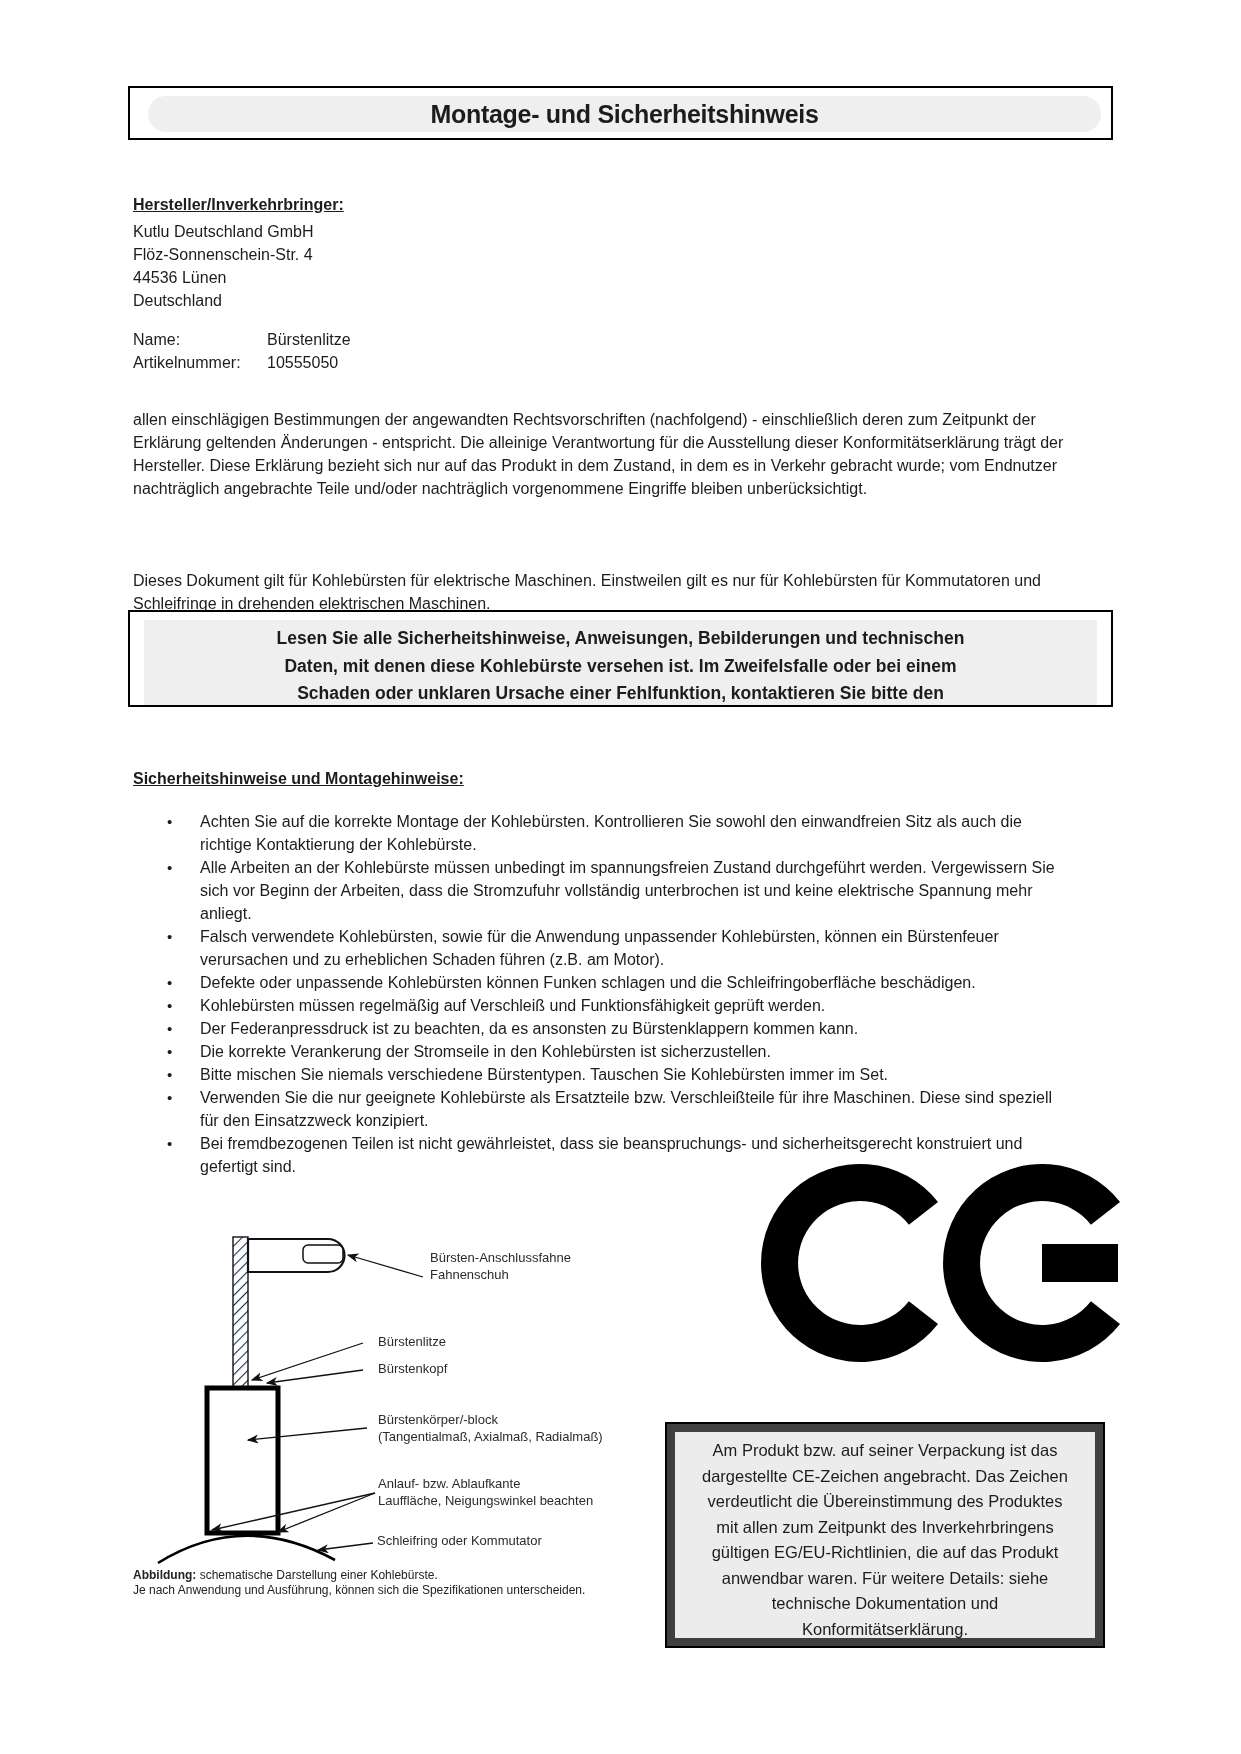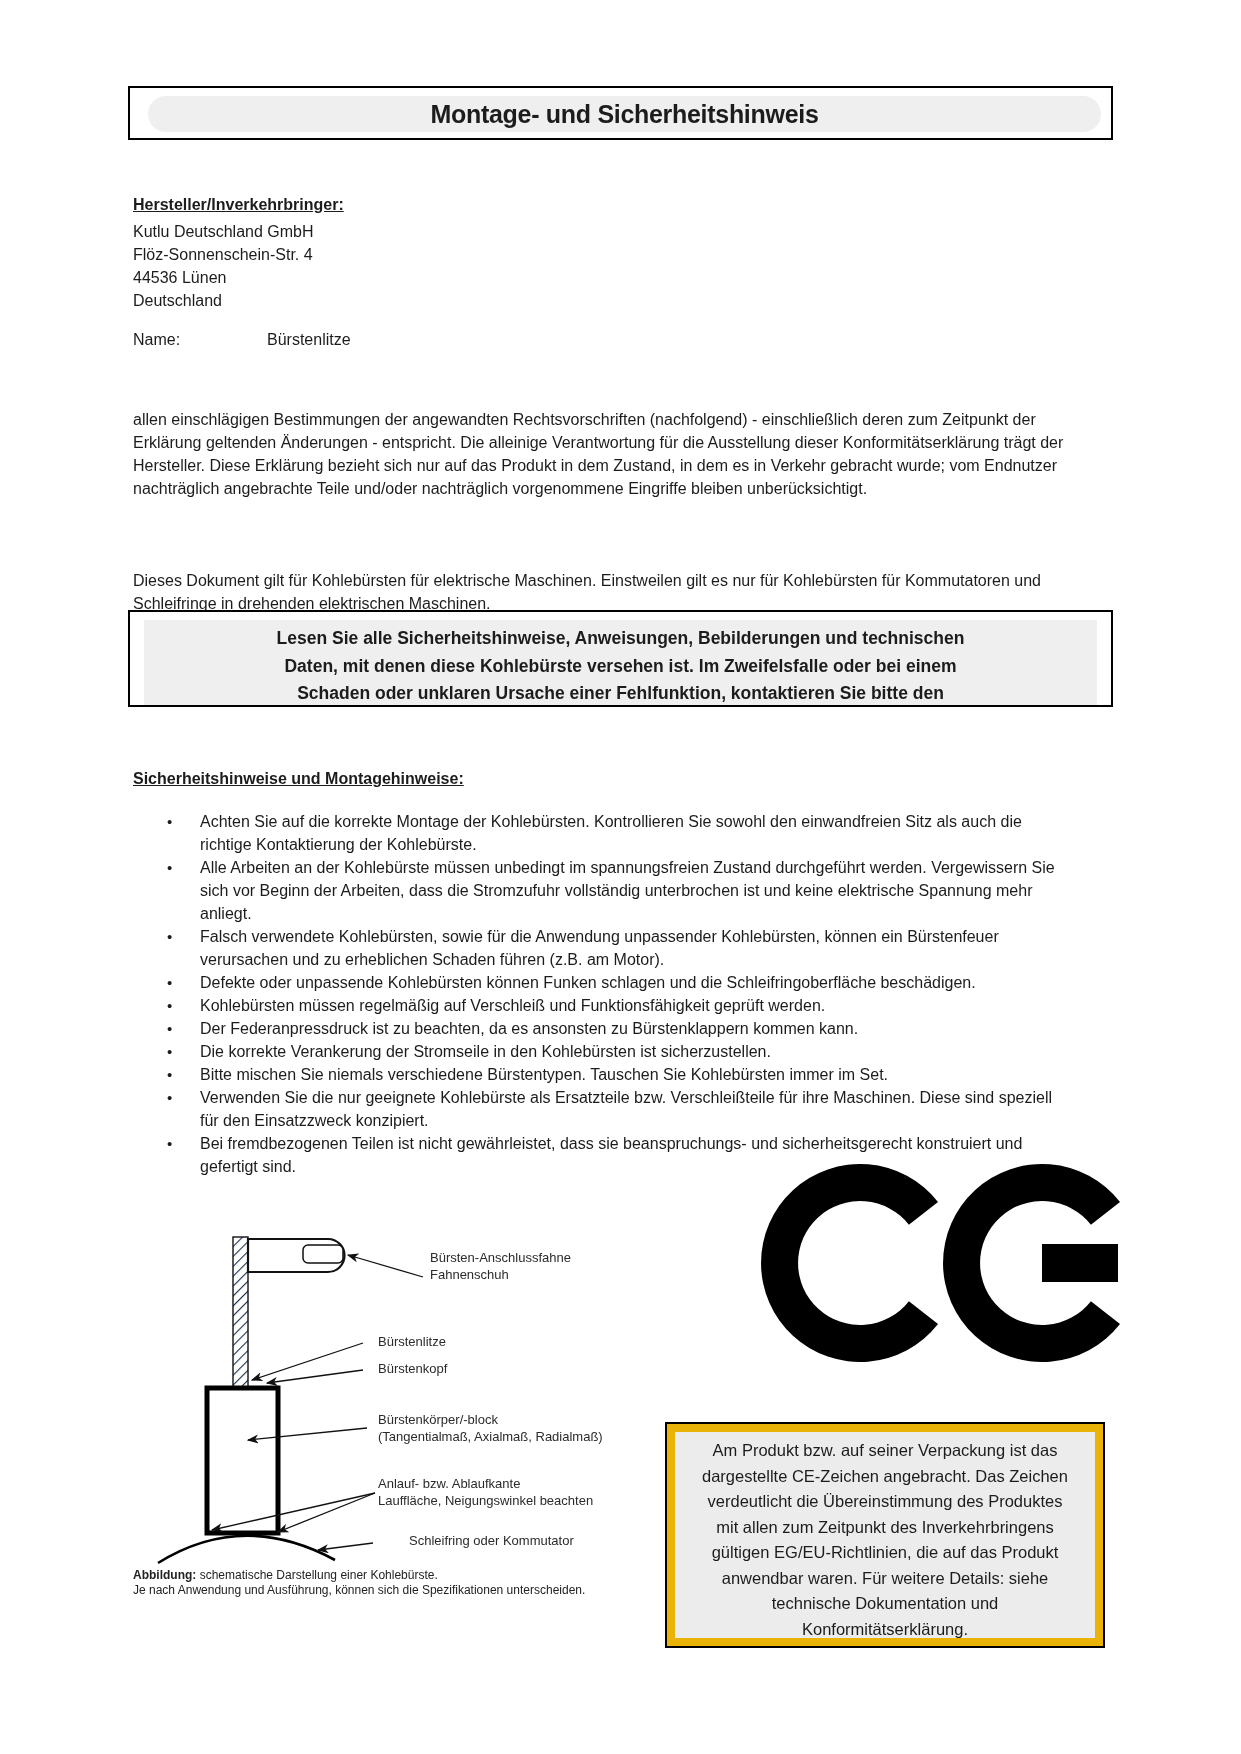--- a/index.html
+++ b/index.html
@@ -29,21 +29,21 @@
     text-align:center;padding-top:5px;}
   .warn-line{font-size:17.5px;font-weight:bold;line-height:27.5px;}
   
   ul.bullets{left:165px;top:810px;width:905px;margin:0;padding:0;list-style:none;}
   ul.bullets li{position:relative;padding-left:35px;font-size:16px;line-height:23px;}
   ul.bullets li::before{content:"\2022";position:absolute;left:2px;top:0;font-size:15px;}
   
   .dlabel{font-size:13px;line-height:16.5px;color:#2b2b2b;white-space:nowrap;}
   .caption{left:133px;top:1568px;font-size:12px;line-height:15px;color:#222;}
   
-  .ce-box{left:665px;top:1422px;width:436px;height:222px;border:2px solid #000;background:#eab308;overflow:hidden;}
+  .ce-box{left:665px;top:1422px;width:436px;height:222px;border:2px solid #000;background:#404040;overflow:hidden;}
   .ce-box-inner{position:absolute;left:8px;right:8px;top:8px;bottom:8px;background:#ececec;
     text-align:center;padding-top:6px;}
   .ce-line{font-size:16.5px;line-height:25.5px;}
   svg{display:block;}
 </style>
 </head>
 <body>
 
 <div class="page">
 
@@ -58,20 +58,24 @@
     <div>Kutlu Deutschland GmbH</div>
     <div>Flöz-Sonnenschein-Str. 4</div>
     <div>44536 Lünen</div>
     <div>Deutschland</div>
   </div>
 
   <div class="abs body-block fields">
     <div class="field-row">
       <span class="field-label">Name:</span>
       <span class="field-value">Bürstenlitze</span>
+    </div>
+    <div class="field-row">
+      <span class="field-label">Artikelnummer:</span>
+      <span class="field-value">10555050</span>
     </div>
   </div>
 
   <div class="abs body-block para" style="top:408px;">allen einschlägigen Bestimmungen der angewandten Rechtsvorschriften (nachfolgend) - einschließlich deren zum Zeitpunkt der Erklärung geltenden Änderungen - entspricht. Die alleinige Verantwortung für die Ausstellung dieser Konformitätserklärung trägt der Hersteller. Diese Erklärung bezieht sich nur auf das Produkt in dem Zustand, in dem es in Verkehr gebracht wurde; vom Endnutzer nachträglich angebrachte Teile und/oder nachträglich vorgenommene Eingriffe bleiben unberücksichtigt.</div>
   <div class="abs body-block para" style="top:546px;margin-top:23px;">Dieses Dokument gilt für Kohlebürsten für elektrische Maschinen. Einstweilen gilt es nur für Kohlebürsten für Kommutatoren und Schleifringe in drehenden elektrischen Maschinen.</div>
 
   <div class="abs warn-box">
     <div class="warn-inner">
       <div class="warn-line">Lesen Sie alle Sicherheitshinweise, Anweisungen, Bebilderungen und technischen</div>
       <div class="warn-line">Daten, mit denen diese Kohlebürste versehen ist. Im Zweifelsfalle oder bei einem</div>
@@ -129,21 +133,21 @@
   <div class="abs dlabel" style="left:378px;top:1334px;">Bürstenlitze</div>
   <div class="abs dlabel" style="left:378px;top:1361px;">Bürstenkopf</div>
   <div class="abs dlabel" style="left:378px;top:1412px;">
     <div>Bürstenkörper/-block</div>
     <div>(Tangentialmaß, Axialmaß, Radialmaß)</div>
   </div>
   <div class="abs dlabel" style="left:378px;top:1476px;">
     <div>Anlauf- bzw. Ablaufkante</div>
     <div>Lauffläche, Neigungswinkel beachten</div>
   </div>
-  <div class="abs dlabel" style="left:377px;top:1533px;margin-left:32px;">Schleifring oder Kommutator</div>
+  <div class="abs dlabel" style="left:377px;top:1533px;">Schleifring oder Kommutator</div>
 
   <div class="abs caption">
     <div>
       <b>Abbildung:</b><span> schematische Darstellung einer Kohlebürste.</span>
     </div>
     <div>Je nach Anwendung und Ausführung, können sich die Spezifikationen unterscheiden.</div>
   </div>
 
   <svg class="abs" style="left:758px;top:1162px;" width="392" height="202" viewBox="0 0 392 202">
     <path d="M 180 40 A 99 99 0 1 0 180 162 L 150.9 139.2 A 62 62 0 1 1 150.9 62.8 Z" fill="#000"></path>

